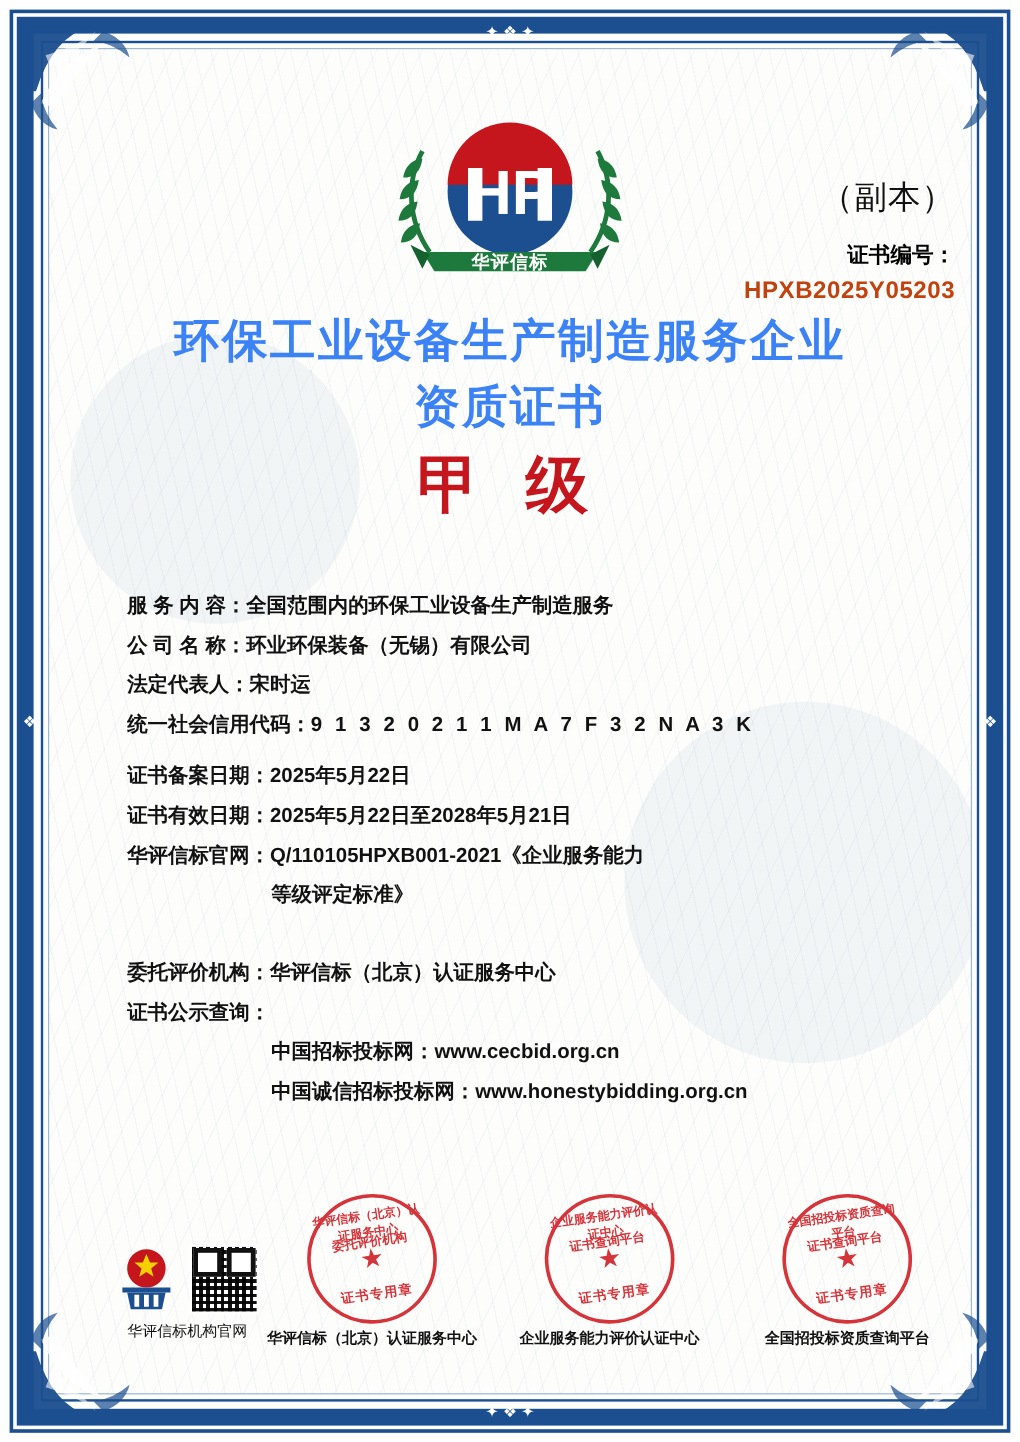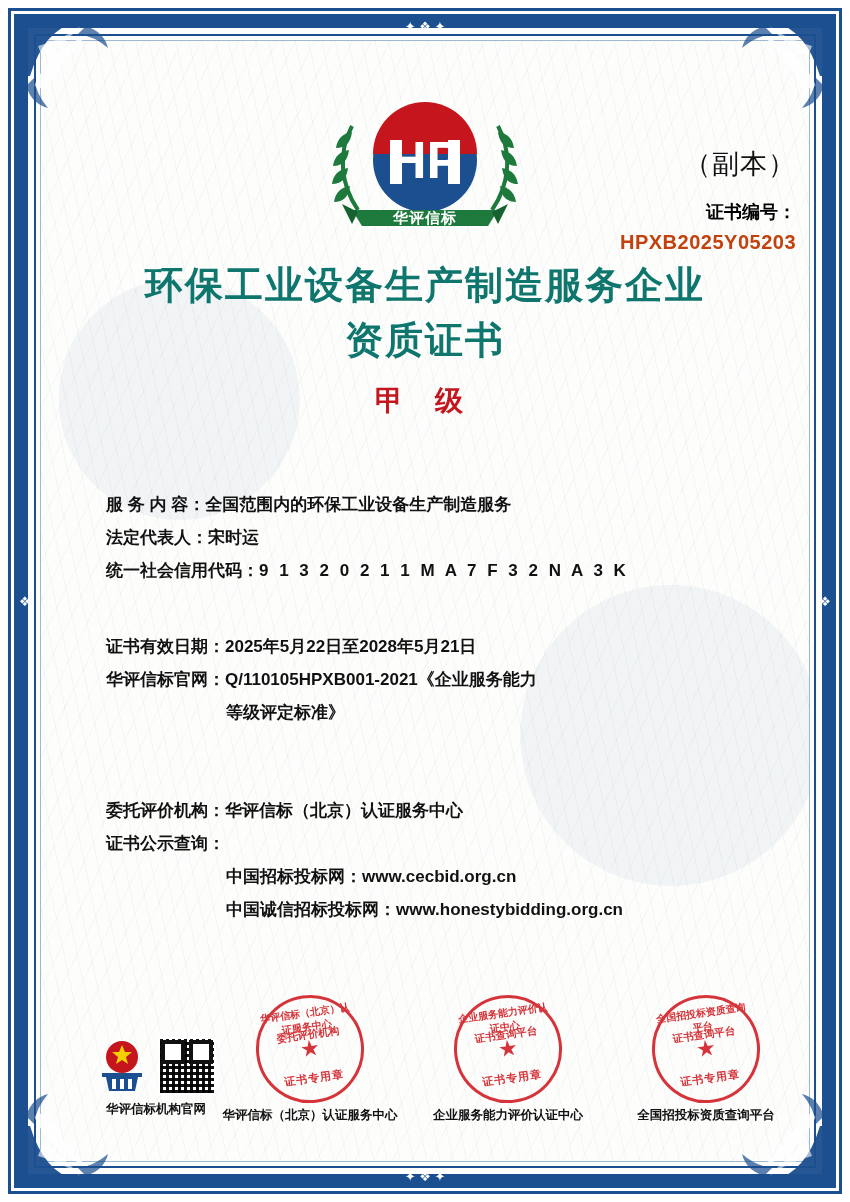--- a/index.html
+++ b/index.html
@@ -82,26 +82,26 @@
   }
   .cert-no-value {
     position: absolute; right: 10px; top: 139px;
     font-size: 20px; color: #c2410c; font-weight: 700; letter-spacing: 0.5px;
   }
 
   .title-wrap {
     position: absolute; top: 214px; left: 0; right: 0; text-align: center;
   }
   .title-1, .title-2 {
-    font-size: 38px; font-weight: 700; color: #0f766e; letter-spacing: 2px;
+    font-size: 38px; font-weight: 700; color: #3b82f6; letter-spacing: 2px;
     line-height: 1.45;
   }
   .grade {
-    margin-top: 14px;
-    font-size: 28px; font-weight: 700; color: #c4161c; letter-spacing: 12px;
+    margin-top: 2px;
+    font-size: 52px; font-weight: 700; color: #c4161c; letter-spacing: 12px;
   }
 
   .block {
     position: absolute; left: 62px; right: 48px;
   }
   .row {
     display: flex; align-items: flex-start;
     font-size: 17px; color: #111; font-weight: 700;
     line-height: 1.95;
     white-space: nowrap;
@@ -128,21 +128,21 @@
     background-blend-mode: multiply;
     border: 2px solid #fff;
     position: relative;
   }
   .qr::before, .qr::after {
     content: ""; position: absolute; width: 16px; height: 16px;
     border: 4px solid #111; background: #fff;
   }
   .qr::before { top: 1px; left: 1px; }
   .qr::after { top: 1px; right: 1px; }
-  .gov-caption { margin-top: 6px; font-size: 12.5px; color: #111; font-weight: 700; }
+  .gov-caption { margin-top: 6px; font-size: 12.5px; color: #111; font-weight: 400; }
 
   .stamps { position: absolute; right: 10px; bottom: 14px; display: flex; gap: 18px; }
   .stamp-col { width: 180px; text-align: center; }
   .stamp {
     width: 108px; height: 108px; margin: 0 auto 4px;
     border: 3px solid #d2232a; border-radius: 50%;
     position: relative; color: #d2232a;
     transform: rotate(-8deg);
     opacity: 0.92;
   }
@@ -264,30 +264,38 @@
       <div class="title-2">资质证书</div>
       <div class="grade">甲 级</div>
     </div>
 
     <div class="block block-a">
       <div class="row">
         <span class="k">服 务 内 容：</span>
         <span class="v">全国范围内的环保工业设备生产制造服务</span>
       </div>
       <div class="row">
+        <span class="k">公 司 名 称：</span>
+        <span class="v">环业环保装备（无锡）有限公司</span>
+      </div>
+      <div class="row">
         <span class="k">法定代表人：</span>
         <span class="v">宋时运</span>
       </div>
       <div class="row">
         <span class="k">统一社会信用代码：</span>
         <span class="v mono-sp">9 1 3 2 0 2 1 1 M A 7 F 3 2 N A 3 K</span>
       </div>
     </div>
 
     <div class="block block-b">
+      <div class="row">
+        <span class="k">证书备案日期：</span>
+        <span class="v">2025年5月22日</span>
+      </div>
       <div class="row">
         <span class="k">证书有效日期：</span>
         <span class="v">2025年5月22日至2028年5月21日</span>
       </div>
       <div class="row">
         <span class="k">华评信标官网：</span>
         <span class="v">Q/110105HPXB001-2021《企业服务能力</span>
       </div>
       <div class="row">
         <span class="v cont-line">等级评定标准》</span>

